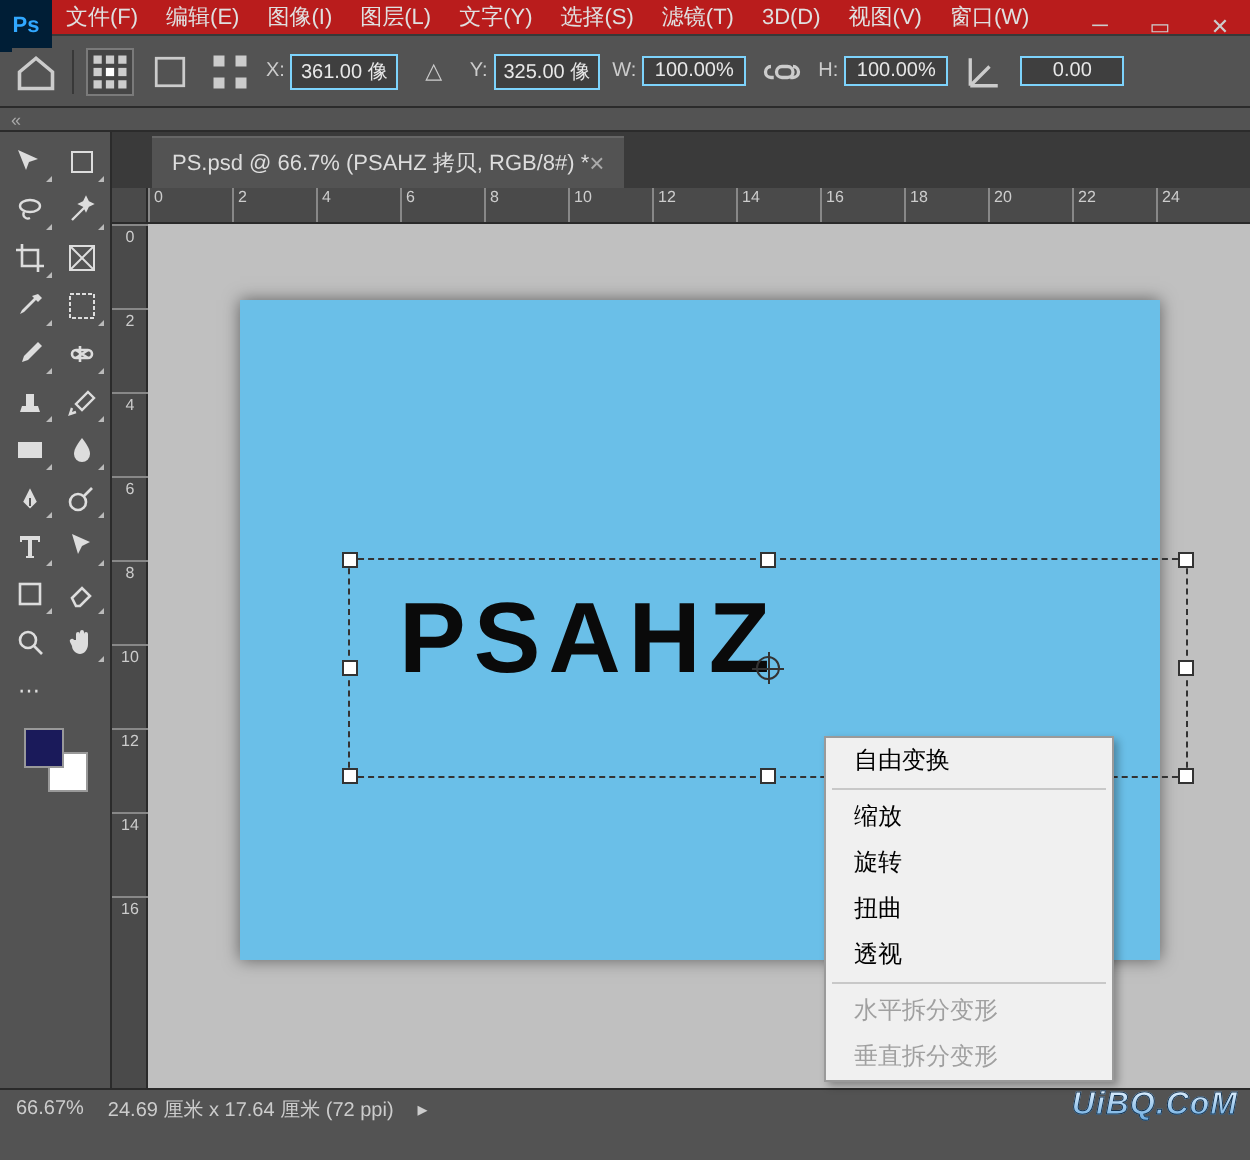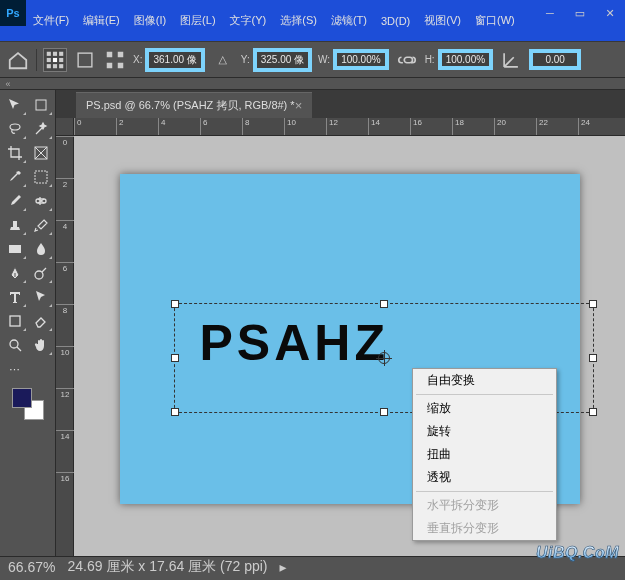--- a/index.html
+++ b/index.html
@@ -1,32 +1,32 @@
 <!DOCTYPE html>
 <html><head>
 <meta charset="utf-8">
 <style>
 * { margin: 0; padding: 0; box-sizing: border-box; user-select: none; }
 body { width: 625px; height: 580px; background: #535353; font-family: "Microsoft YaHei", sans-serif; font-size: 11px; color: #d4d4d4; overflow: hidden; position: relative; }
 
 
-.titlebar { height: 42px; background: #1d4ed8; display: flex; align-items: stretch; border-bottom: 1px solid #383838; }
+.titlebar { height: 18px; background: #b91c1c; display: flex; align-items: stretch; border-bottom: 1px solid #383838; }
 .ps-logo { width: 26px; height: 26px; background: #001e36; color: #31a8ff; display: flex; align-items: center; justify-content: center; font-weight: bold; font-size: 11px; }
 .menu { display: flex; align-items: center; }
 .menu-item { padding: 0 7px; height: 26px; display: flex; align-items: center; cursor: default; font-size: 11px; color: #e0e0e0; }
 .win-controls { margin-left: auto; display: flex; }
 .win-btn { width: 30px; height: 26px; display: flex; align-items: center; justify-content: center; color: #ccc; }
 
 
 .optbar { height: 36px; background: #535353; display: flex; align-items: center; padding: 0 6px; gap: 6px; border-bottom: 1px solid #2b2b2b; }
 .opt-btn { width: 24px; height: 24px; background: #535353; border: 1px solid transparent; display: flex; align-items: center; justify-content: center; color: #ccc; }
 .opt-btn.active { border: 1px solid #7a7a7a; background: #454545; }
 .opt-field { display: flex; align-items: center; gap: 3px; }
 .opt-label { font-size: 10px; color: #ccc; }
-.opt-val { background: #3f3f3f; border: 4px solid #7dd3fc; padding: 1px 4px; font-size: 10px; color: #e8e8e8; min-width: 52px; text-align: center; }
+.opt-val { background: #3f3f3f; border: 1px solid #7dd3fc; padding: 1px 4px; font-size: 10px; color: #e8e8e8; min-width: 52px; text-align: center; }
 .opt-sep { width: 1px; height: 22px; background: #383838; }
 
 
 .collapse-row { height: 12px; background: #535353; display: flex; align-items: center; border-bottom: 1px solid #2b2b2b; }
 .collapse-handle { width: 16px; display: flex; justify-content: center; color: #aaa; font-size: 9px; }
 
 
 .main { display: flex; height: calc(580px - 26px - 36px - 12px - 20px); }
 .toolbar { width: 56px; background: #535353; border-right: 1px solid #2b2b2b; display: flex; flex-direction: column; align-items: center; padding-top: 4px; }
 .tool-grid { display: grid; grid-template-columns: 24px 24px; gap: 2px; }
@@ -63,21 +63,21 @@
 .tf-center::after{top:5px;left:-3px;height:1px;width:16px;}
 
 
 .ctx-menu { position: absolute; left: 412px; top: 368px; width: 145px; background: #f0f0f0; border: 1px solid #9a9a9a; color: #000; font-size: 12px; box-shadow: 2px 2px 4px rgba(0,0,0,0.3); z-index: 100; }
 .ctx-item { padding: 3px 14px; }
 .ctx-item.highlighted { background: #0078d7; color: #fff; }
 .ctx-item.disabled { color: #a0a0a0; }
 .ctx-sep { height: 1px; background: #c8c8c8; margin: 2px 3px; }
 
 
-.statusbar { position: absolute; left: 0; bottom: 4px; right: 0; height: 20px; background: #535353; border-top: 1px solid #2a2a2a; display: flex; align-items: center; padding: 0 8px; gap: 12px; font-size: 14px; color: #ccc; }
+.statusbar { position: absolute; left: 0; bottom: 16px; right: 0; height: 20px; background: #535353; border-top: 1px solid #2a2a2a; display: flex; align-items: center; padding: 0 8px; gap: 12px; font-size: 10px; color: #ccc; }
 
 
 .watermark { position: absolute; right: 6px; bottom: 18px; font-family: "Arial", sans-serif; font-style: italic; font-weight: bold; font-size: 16px; background: linear-gradient(#e8f4ff,#5aa2dd); -webkit-background-clip: text; color: transparent; -webkit-text-stroke: 0.5px #14324f; letter-spacing: 0.5px; z-index: 200; margin-left: 25px; }
 </style>
 </head>
 <body>
 
 <div class="titlebar">
   <div class="ps-logo">Ps</div>
   <div class="menu">

